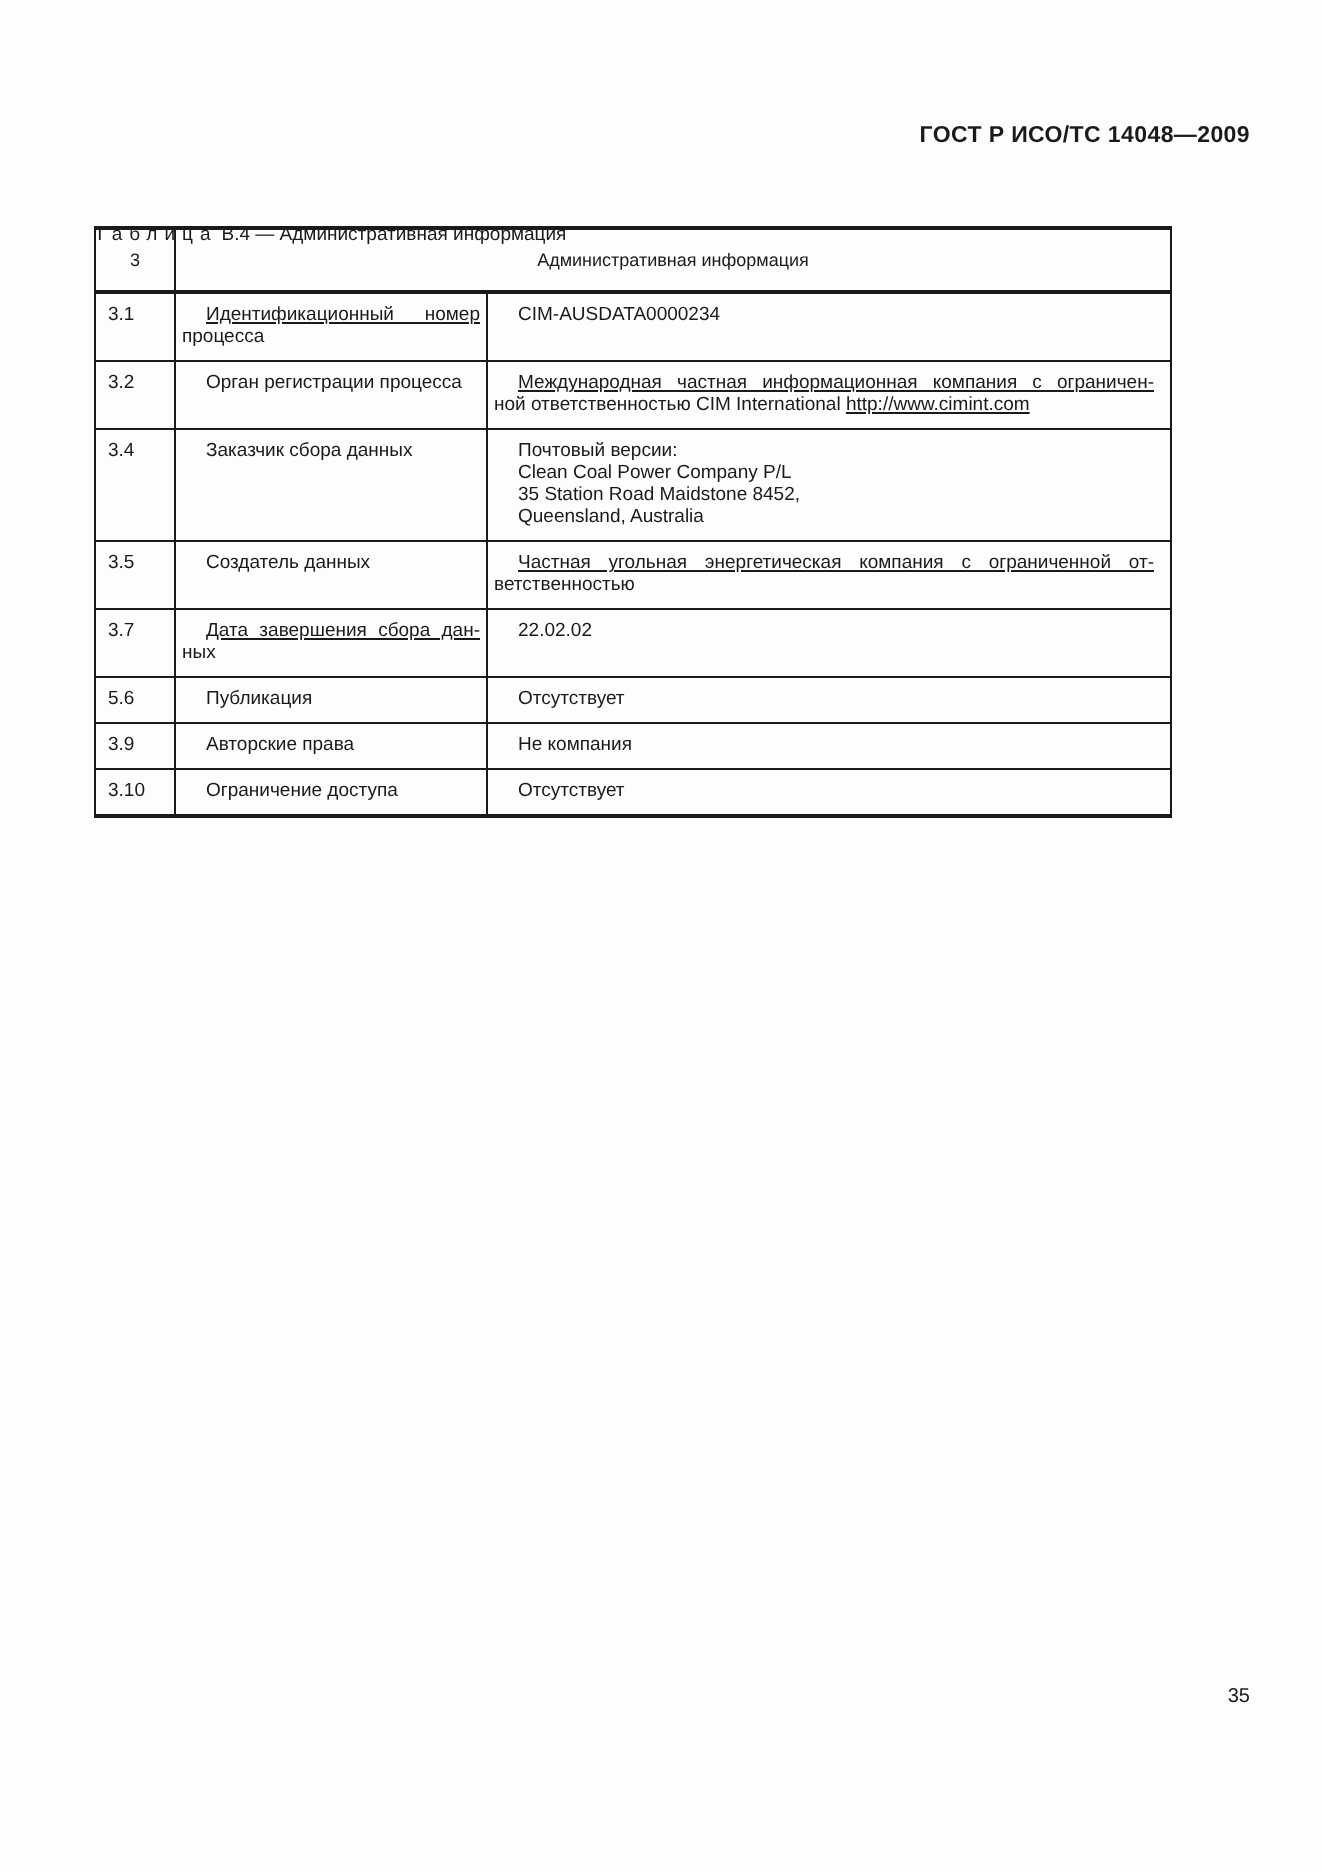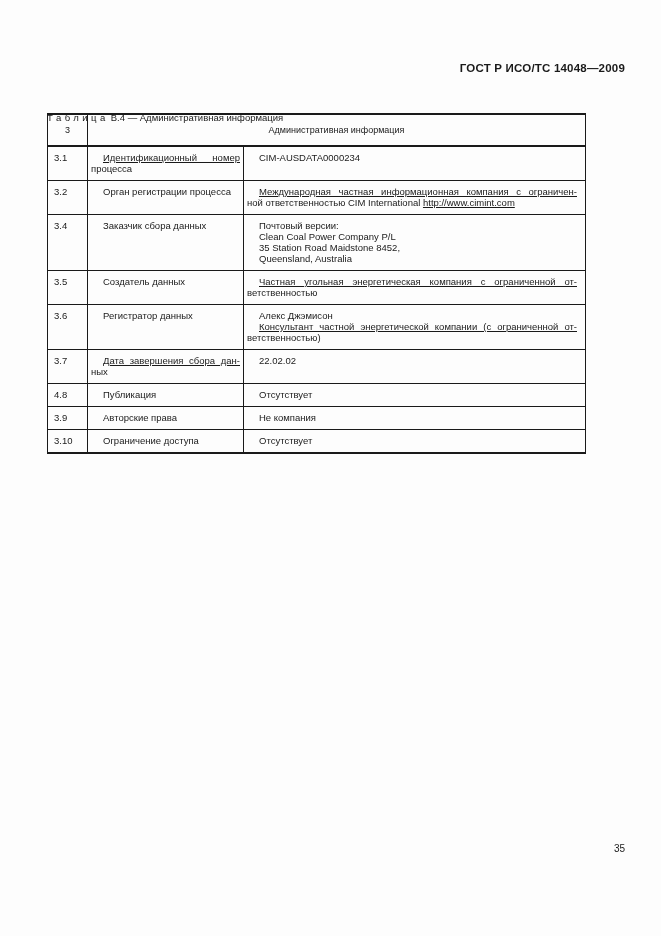--- a/index.html
+++ b/index.html
@@ -131,42 +131,31 @@
           <td class="c-num">3.5</td>
           <td class="c-label">
             <div class="line indent"><span>Создатель данных</span></div>
           </td>
           <td class="c-value">
             <div class="line indent justify"><span>Частная угольная энергетическая компания с ограниченной от-</span></div>
             <div class="line"><span>ветственностью</span></div>
           </td>
         </tr>
         <tr>
-          <td class="c-num">3.6</td>
-          <td class="c-label">
-            <div class="line indent"><span>Регистратор данных</span></div>
-          </td>
-          <td class="c-value">
-            <div class="line indent"><span>Алекс Джэмисон</span></div>
-            <div class="line indent justify"><span>Консультант частной энергетической компании (с ограниченной от-</span></div>
-            <div class="line"><span>ветственностью)</span></div>
-          </td>
-        </tr>
-        <tr>
           <td class="c-num">3.7</td>
           <td class="c-label">
             <div class="line indent justify"><span>Дата завершения сбора дан-</span></div>
             <div class="line"><span>ных</span></div>
           </td>
           <td class="c-value">
             <div class="line indent"><span>22.02.02</span></div>
           </td>
         </tr>
         <tr>
-          <td class="c-num">4.8</td>
+          <td class="c-num">5.6</td>
           <td class="c-label">
             <div class="line indent"><span>Публикация</span></div>
           </td>
           <td class="c-value">
             <div class="line indent"><span>Отсутствует</span></div>
           </td>
         </tr>
         <tr>
           <td class="c-num">3.9</td>
           <td class="c-label">

